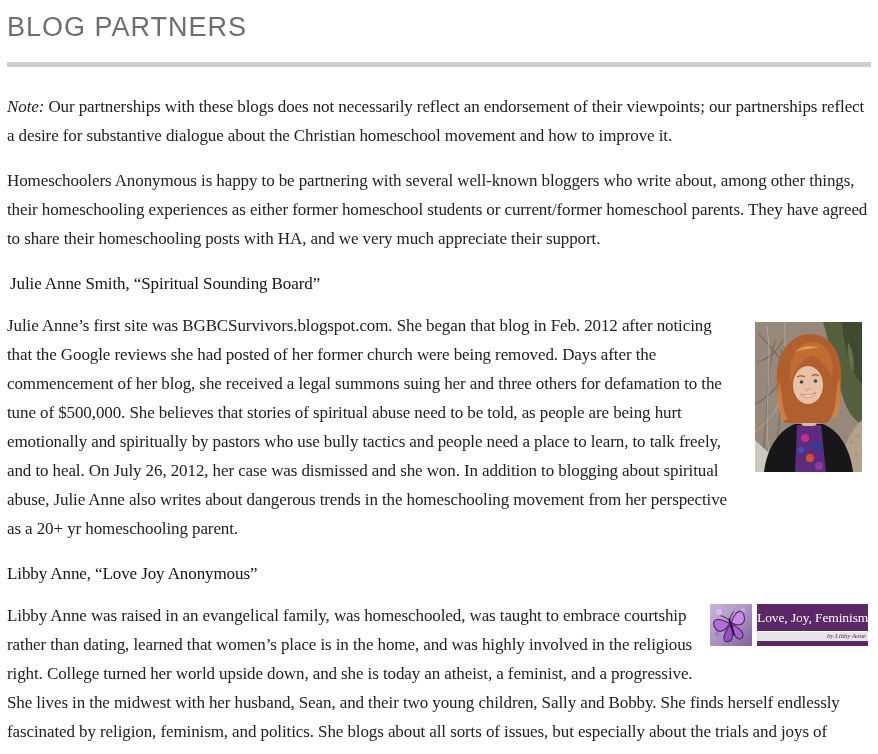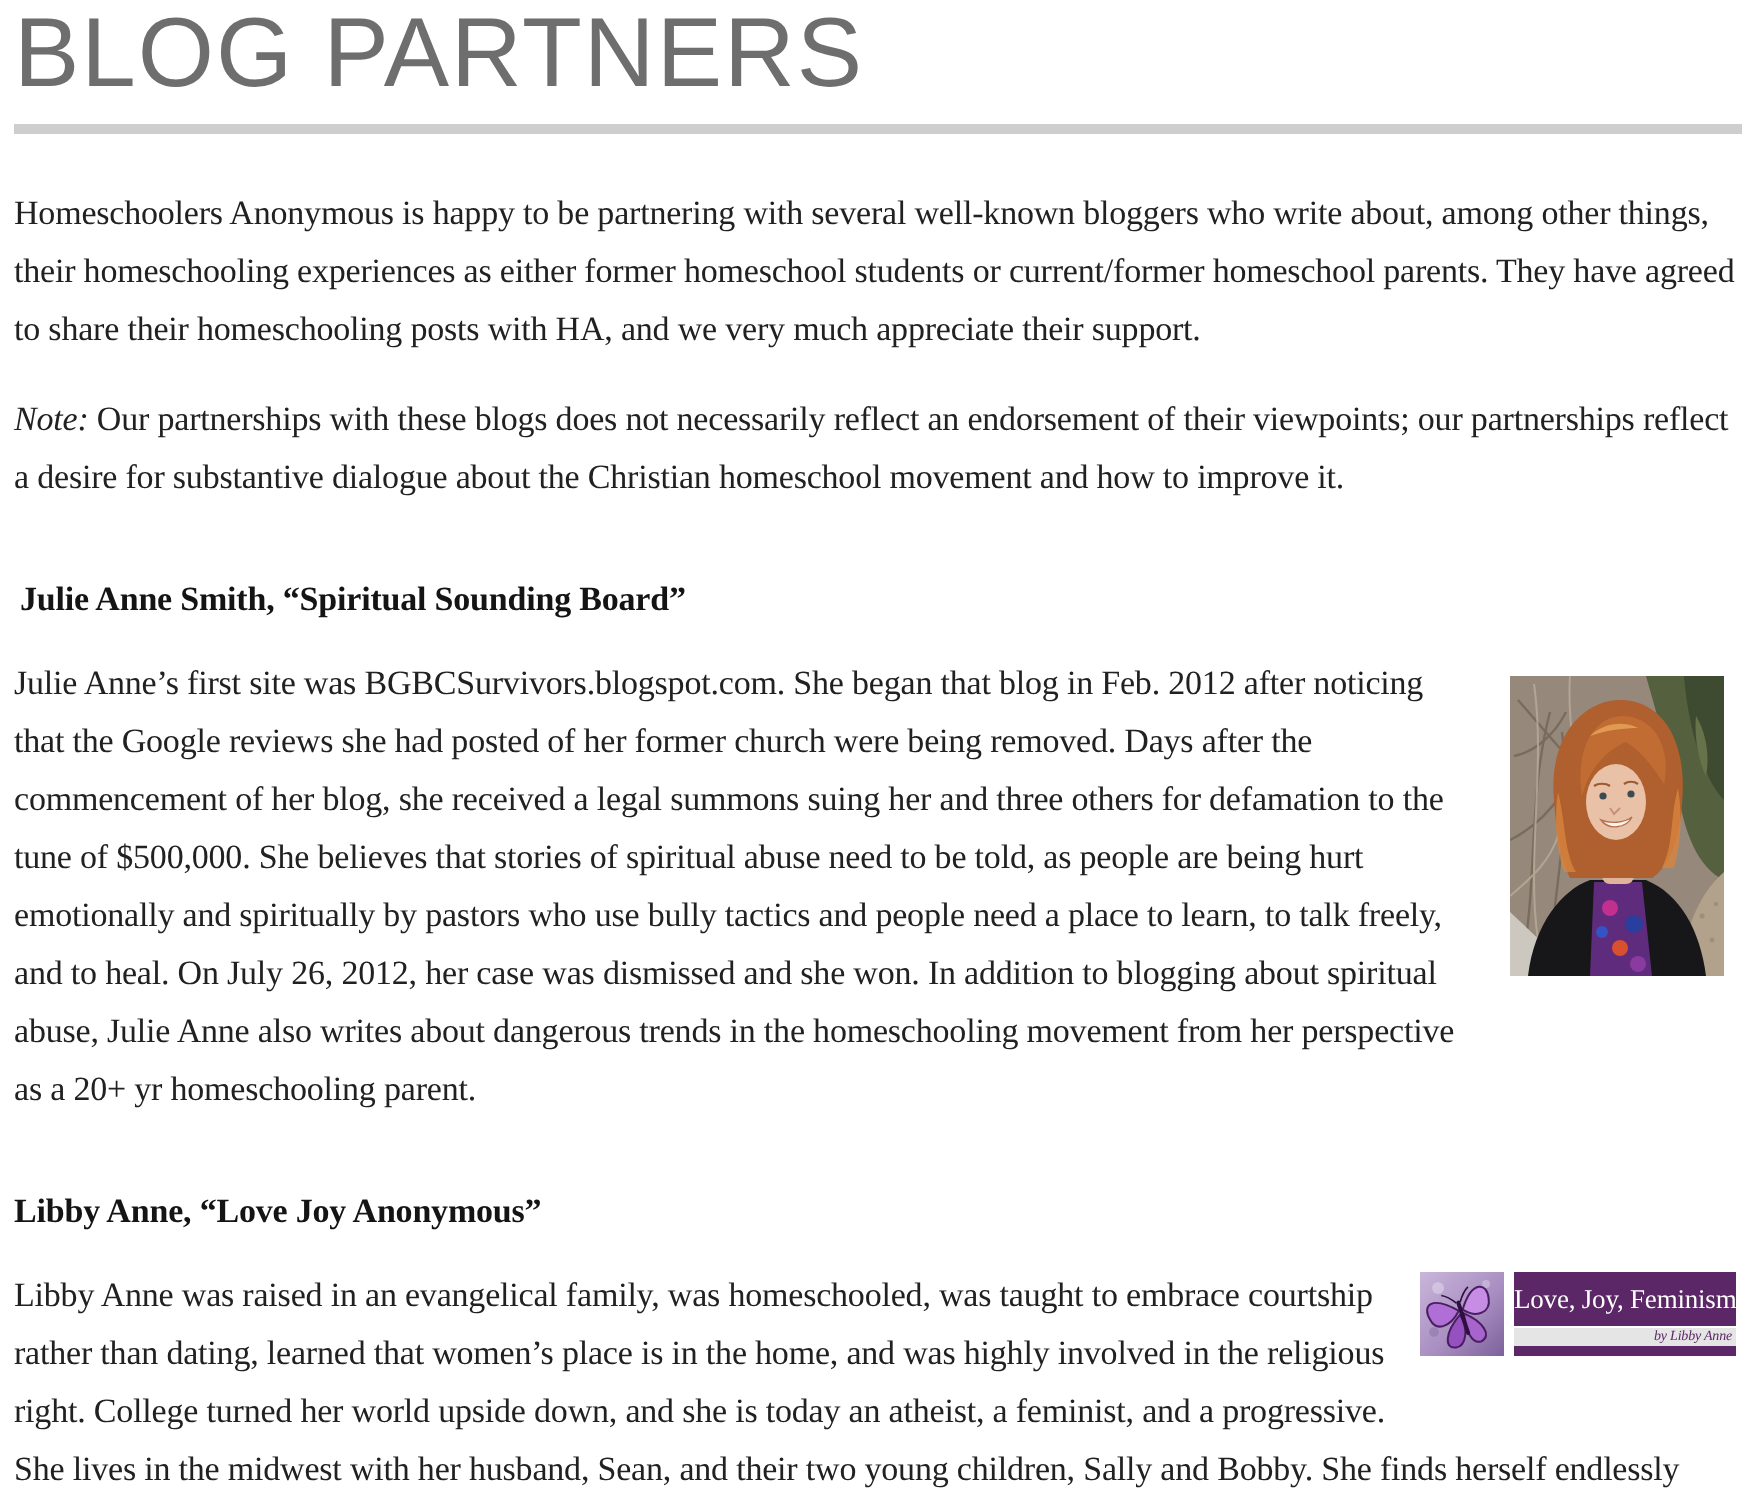--- a/index.html
+++ b/index.html
@@ -7,40 +7,40 @@
   .page{
     padding:6px 7px 0 7px;
     font-family:"Liberation Serif","DejaVu Serif",serif;
     font-size:17px;
     line-height:29px;
     color:#212121;
     letter-spacing:-0.1px;
   }
   .page-title{
     font-family:"Liberation Sans","DejaVu Sans",sans-serif;
-    font-size:49px;
+    font-size:27px;
     line-height:42px;
     font-weight:normal;
     letter-spacing:1px;
     color:#6e6e6e;
     margin:0;
   }
   .divider{
     border:none;
     height:5px;
     background:#cecece;
     margin:14px 0 25px 0;
   }
   p{margin:0 0 16px 0;}
   .section-heading{
     font-size:17px;
     line-height:22px;
-    font-weight:bold;
+    font-weight:normal;
     color:#141414;
-    margin:36px 0 16px 0;
+    margin:20px 0 16px 0;
   }
   .indent{padding-left:3px;}
   .note-label{font-style:italic;}
   a{color:#bf5130;text-decoration:none;cursor:pointer;}
 
   .photo-float{
     float:right;
     width:107px;
     height:150px;
     margin:11px 9px 16px 20px;
@@ -94,23 +94,23 @@
 </style>
 </head>
 <body>
 
 <div class="page">
 
   <h1 class="page-title">BLOG PARTNERS</h1>
 
   <hr class="divider">
 
+  <p><span class="note-label">Note:</span><span> Our partnerships with these blogs does not necessarily reflect an endorsement of their viewpoints; our partnerships reflect a desire for substantive dialogue about the Christian homeschool movement and how to improve it.</span></p>
+
   <p>Homeschoolers Anonymous is happy to be partnering with several well-known bloggers who write about, among other things, their homeschooling experiences as either former homeschool students or current/former homeschool parents. They have agreed to share their homeschooling posts with HA, and we very much appreciate their support.</p>
-
-  <p><span class="note-label">Note:</span><span> Our partnerships with these blogs does not necessarily reflect an endorsement of their viewpoints; our partnerships reflect a desire for substantive dialogue about the Christian homeschool movement and how to improve it.</span></p>
 
   <h2 class="section-heading indent">Julie Anne Smith, “Spiritual Sounding Board”</h2>
 
   <p class="clearfix">
     <svg class="photo-float" viewBox="0 0 107 150" width="107" height="150" xmlns="http://www.w3.org/2000/svg">
       <rect width="107" height="150" fill="#96897b"></rect>
       <g stroke="#6e6356" stroke-width="1.2" fill="none" opacity="0.75">
         <path d="M6,145 C14,100 9,60 20,18"></path>
         <path d="M19,148 C23,100 31,70 26,28"></path>
         <path d="M0,82 C20,72 34,52 40,24"></path>

